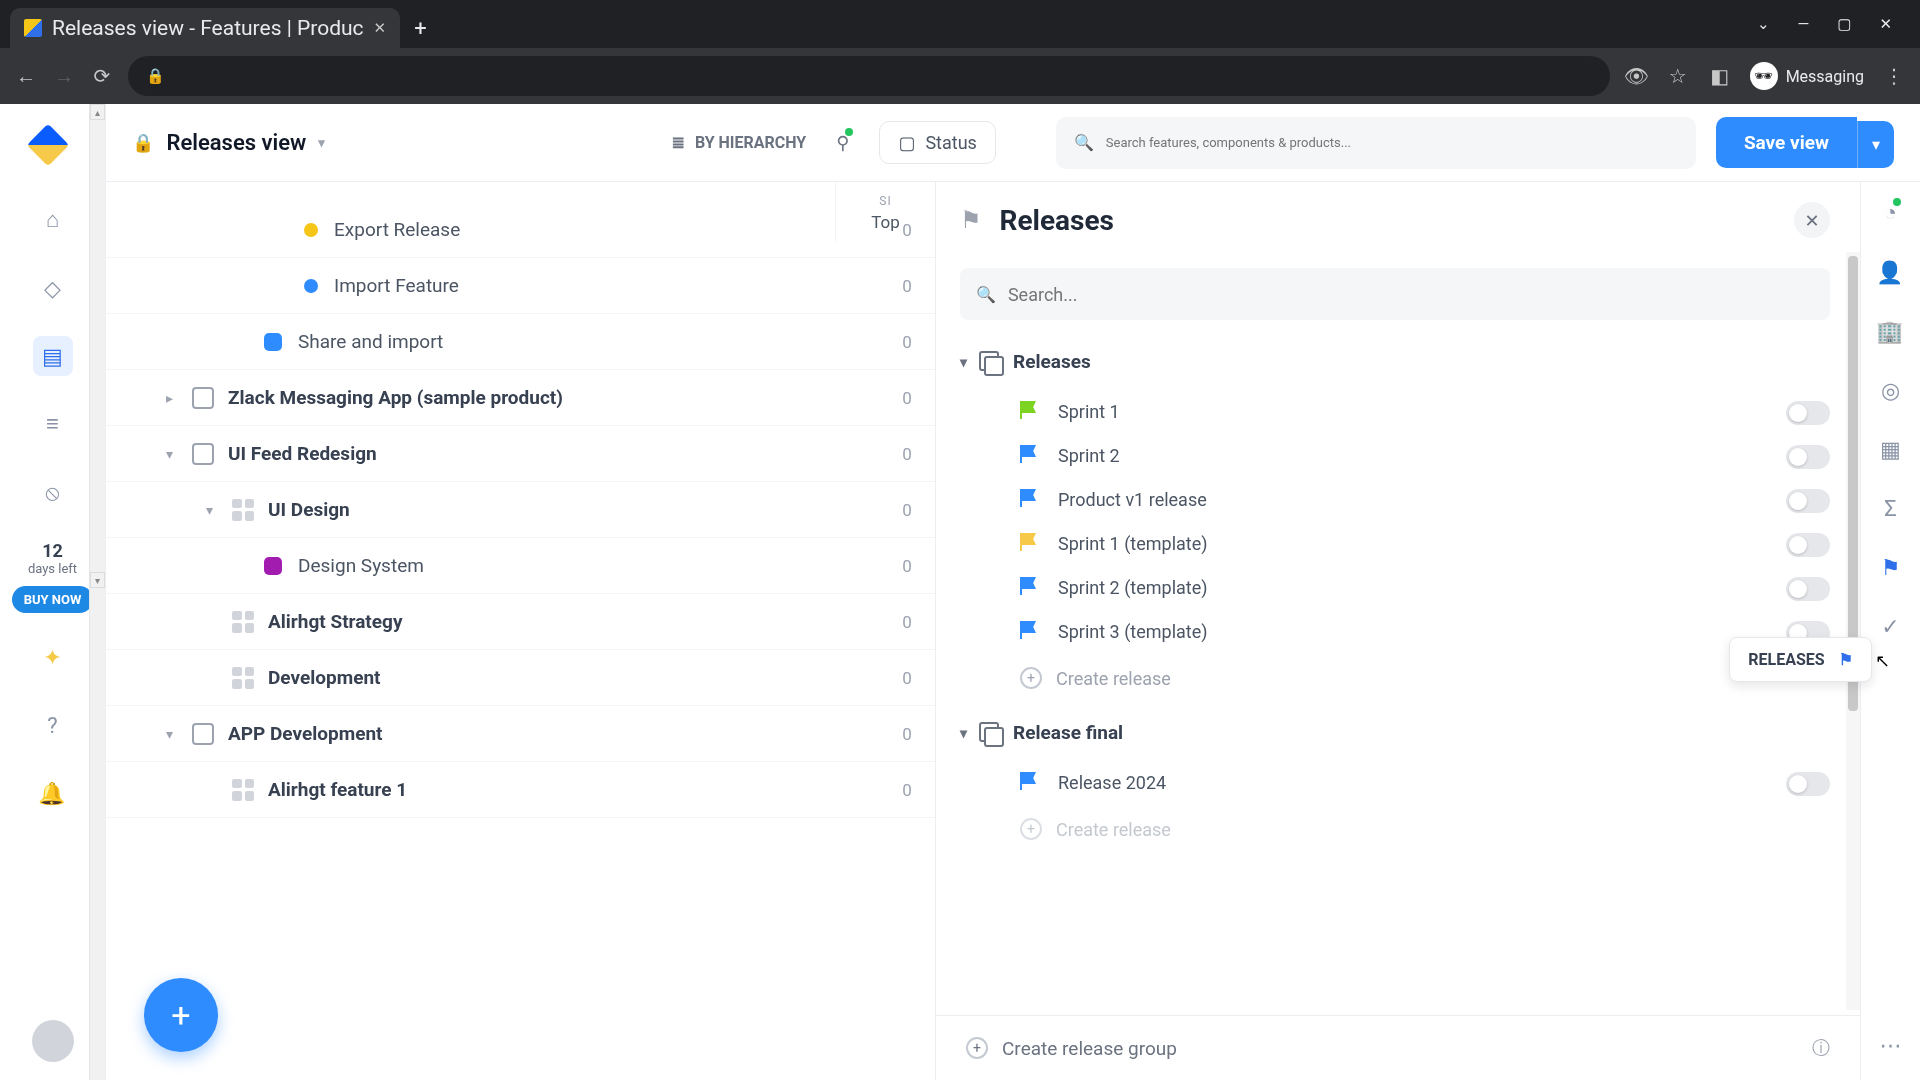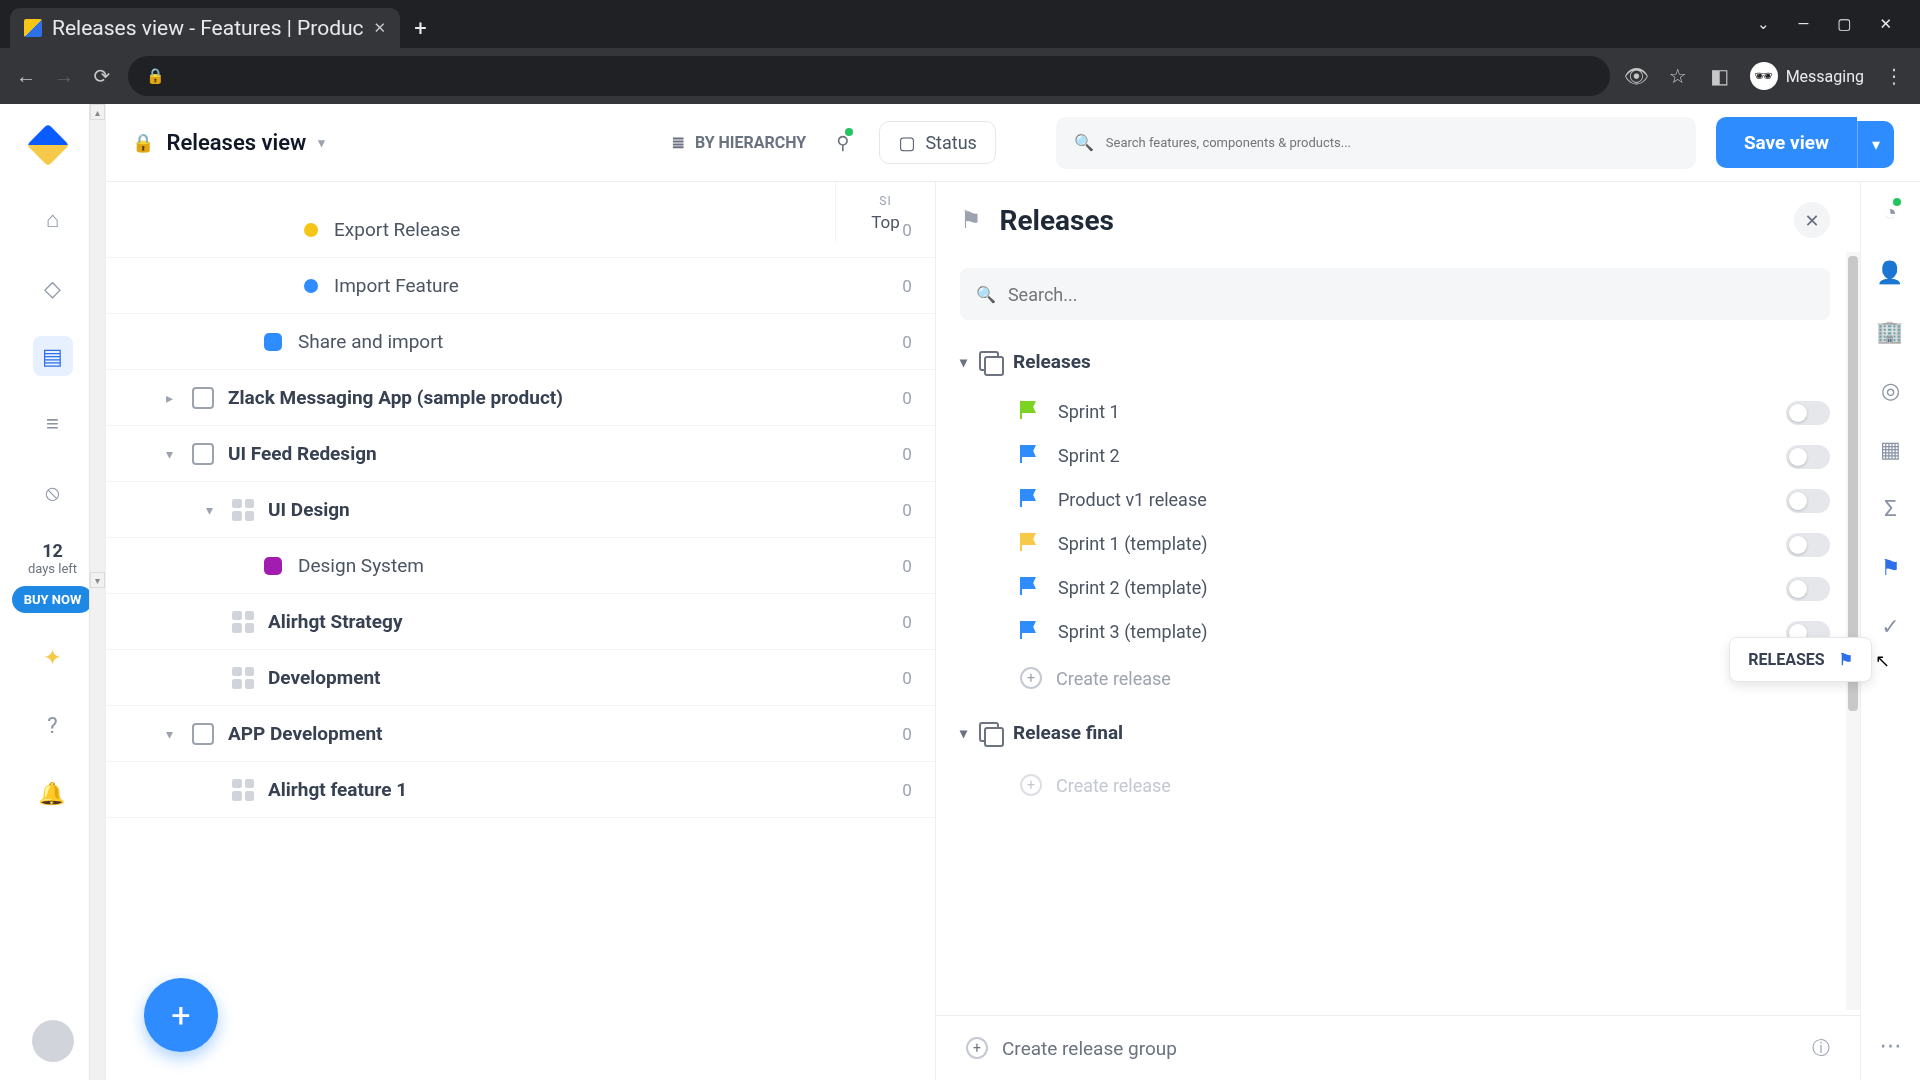--- a/index.html
+++ b/index.html
@@ -372,20 +372,27 @@
             </div>
           <div class="create-row">
             <div class="plus-circ">+</div>
             <span>Create release</span>
           </div>
           <div class="rel-group-header group-2">
             <span class="chev-down">▾</span>
             <div class="stack-ic"></div>
             <span>Release final</span>
           </div>
+          <div id="rel-items-2">
+              <div class="rel-item">
+                <div class="rel-flag" style="color:#2f8cff"></div>
+                <div class="rel-name">Release 2024</div>
+                <div class="toggle"></div>
+              </div>
+            </div>
           <div class="create-row" style="opacity:.6">
             <div class="plus-circ">+</div>
             <span>Create release</span>
           </div>
         </div>
         <div class="panel-scroll">
             <div class="thumb"></div>
           </div>
         <div class="panel-footer">
           <div class="plus-circ">+</div>

